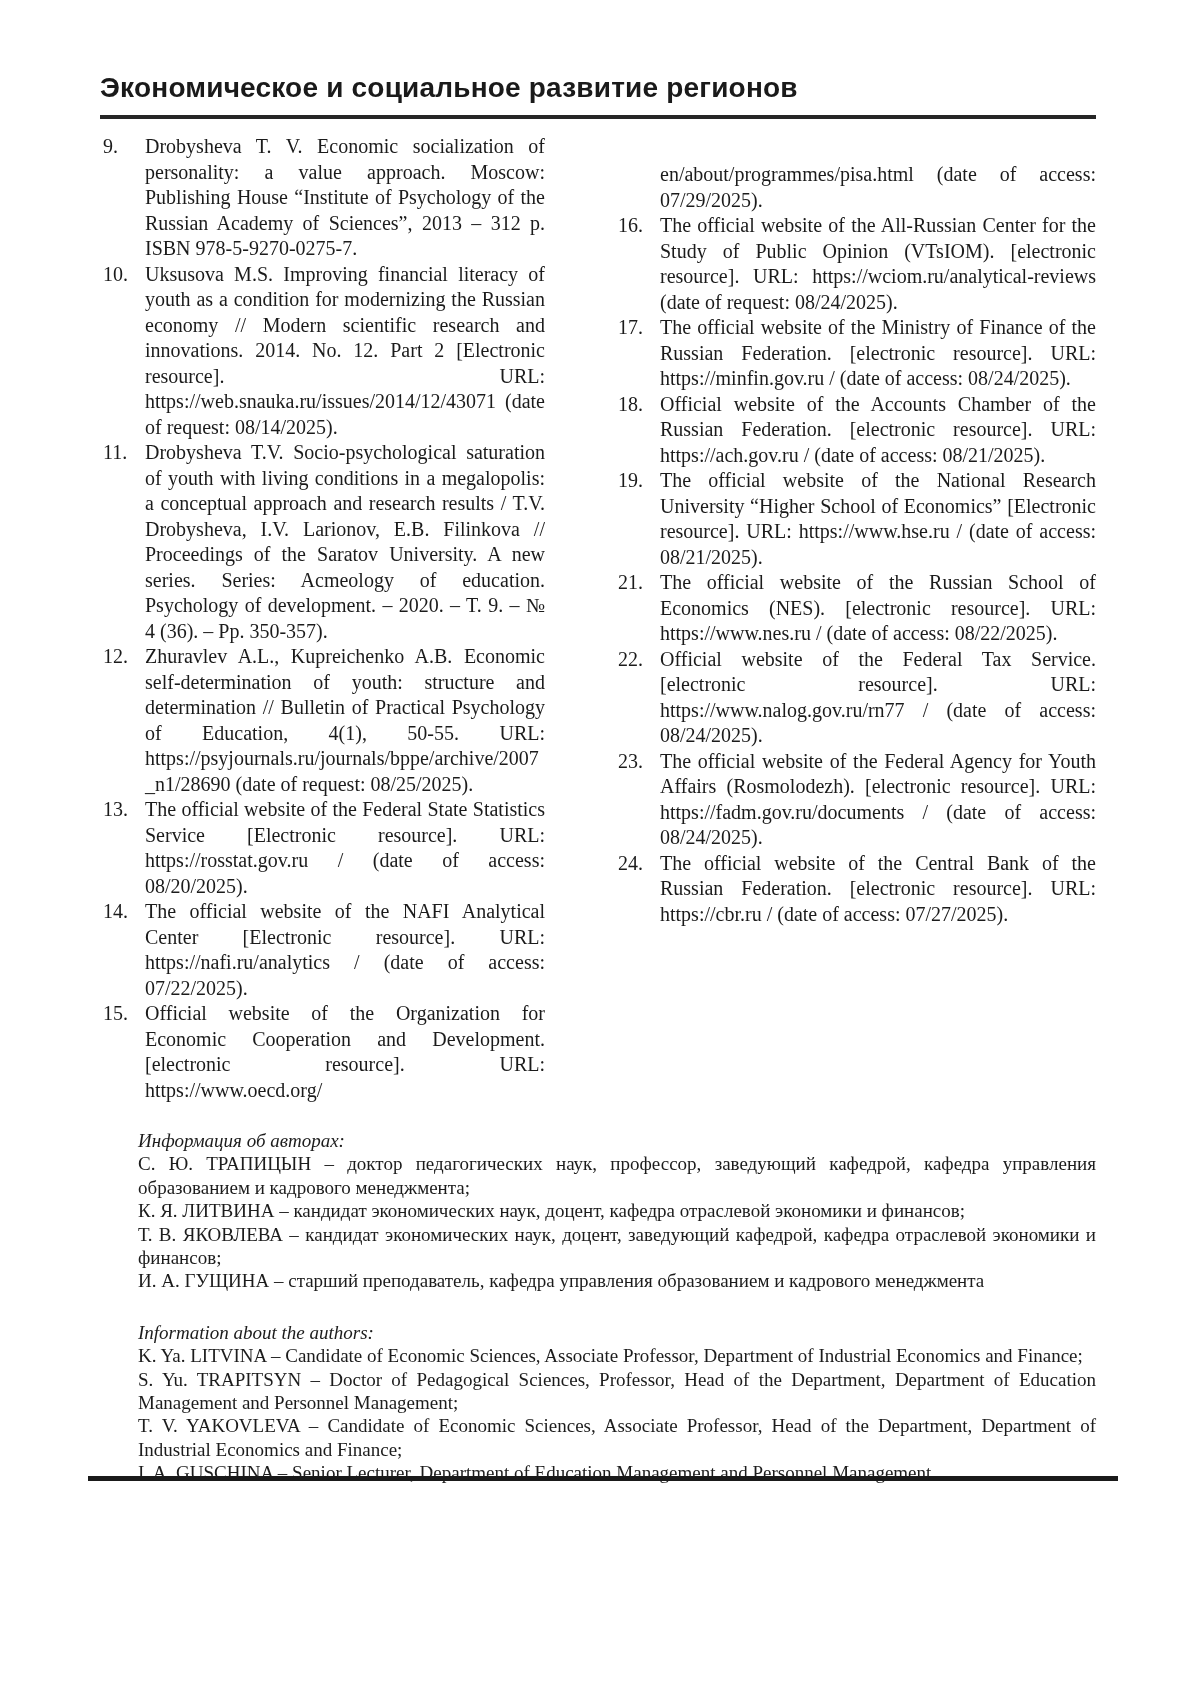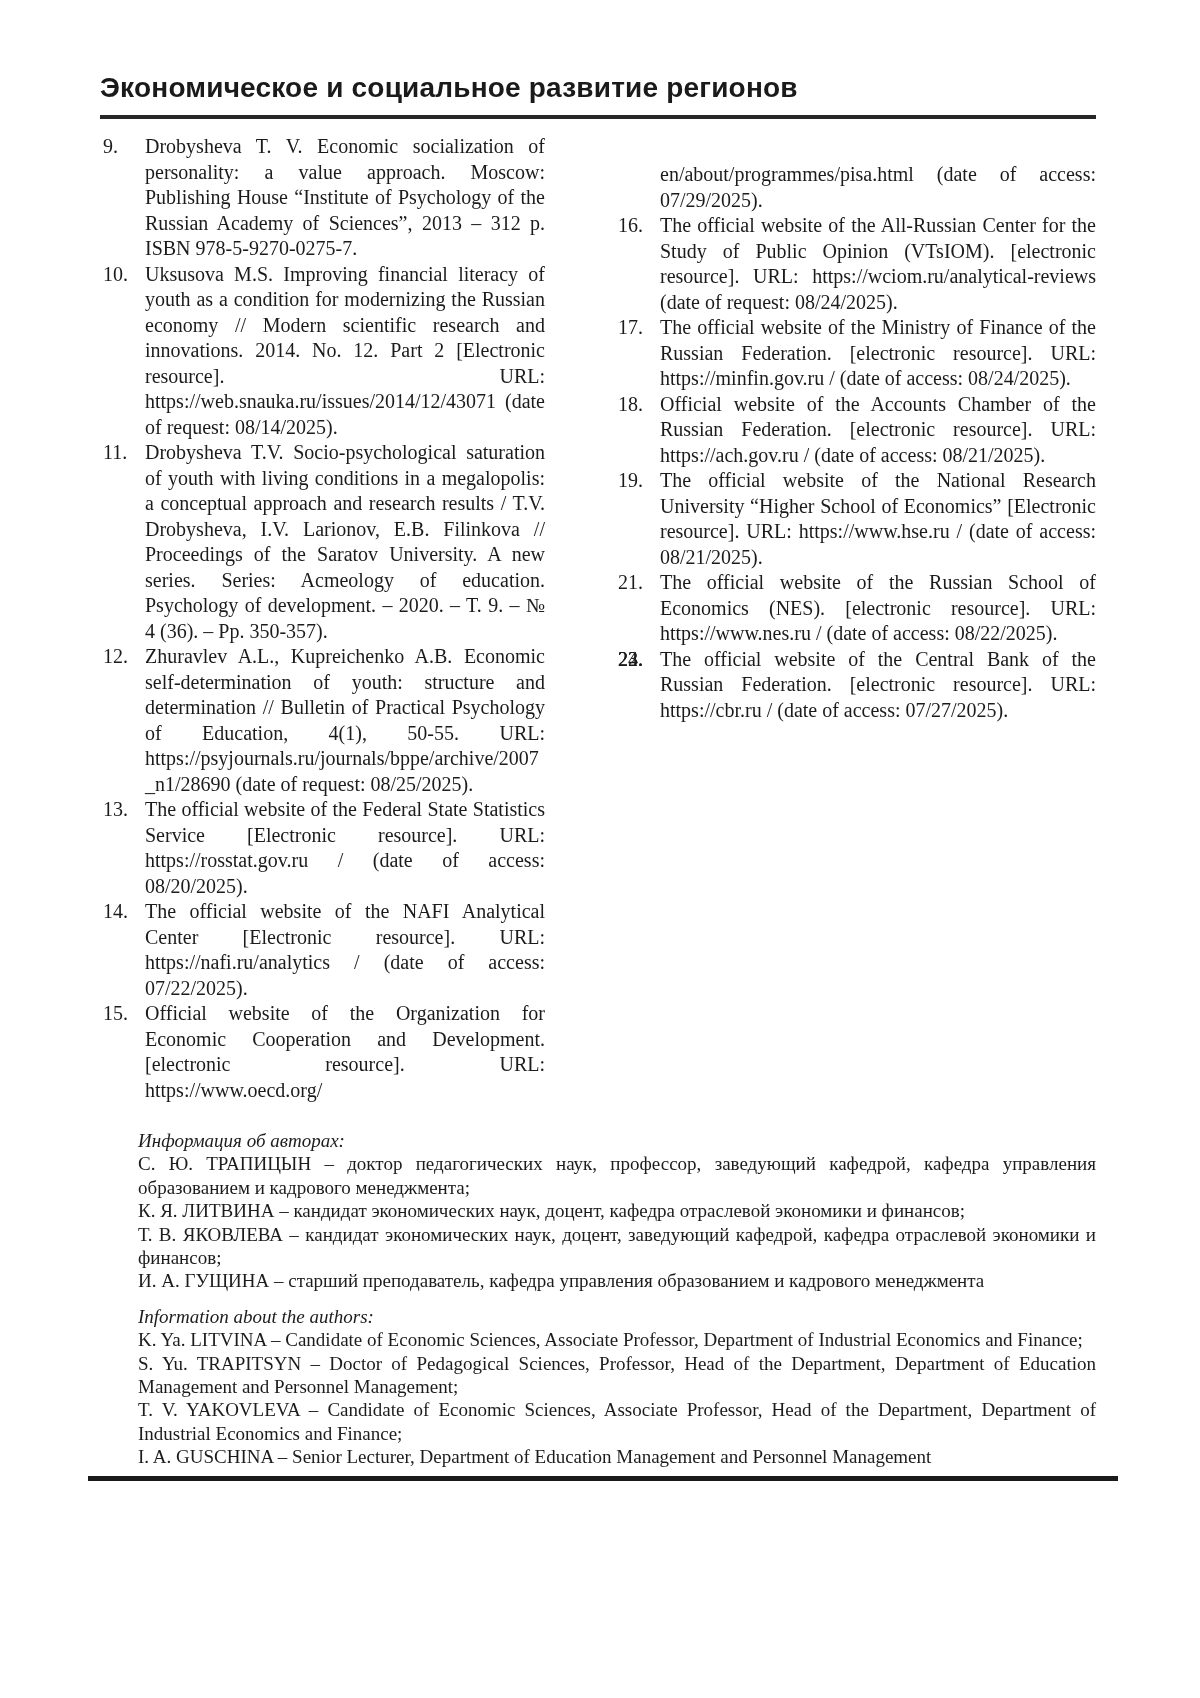--- a/index.html
+++ b/index.html
@@ -51,21 +51,21 @@
     white-space: nowrap;
   }
   .authors {
     margin-left: 38px;
     font-size: 19px;
     line-height: 23.4px;
     text-align: justify;
     color: #1c1c1c;
   }
   .authors-ru { margin-top: 26px; }
-  .authors-en { margin-top: 12px; }
+  .authors-en { margin-top: 28px; }
   .authors-heading { font-style: italic; }
   .footer {
     position: absolute;
     left: 100px;
     right: 104px;
     top: 1578px;
   }
   .footer-row {
     display: flex;
     justify-content: space-between;
@@ -158,24 +158,26 @@
         </div>
 
 
         <div class="ref">
           <span class="ref-num">21.</span>
           <span class="ref-text">The official website of the Russian School of Economics (NES). [electronic resource]. URL: https://www.nes.ru / (date of access: 08/22/2025).</span>
         </div>
 
         <div class="ref">
           <span class="ref-num">22.</span>
+          <span class="ref-text">Official website of the Federal Tax Service. [electronic resource]. URL: https://www.nalog.gov.ru/rn77 / (date of access: 08/24/2025).</span>
         </div>
 
         <div class="ref">
           <span class="ref-num">23.</span>
+          <span class="ref-text">The official website of the Federal Agency for Youth Affairs (Rosmolodezh). [electronic resource]. URL: https://fadm.gov.ru/documents / (date of access: 08/24/2025).</span>
         </div>
 
         <div class="ref">
           <span class="ref-num">24.</span>
           <span class="ref-text">The official website of the Central Bank of the Russian Federation. [electronic resource]. URL: https://cbr.ru / (date of access: 07/27/2025).</span>
         </div>
       </div>
   </div>
 
   <div class="authors authors-ru">

